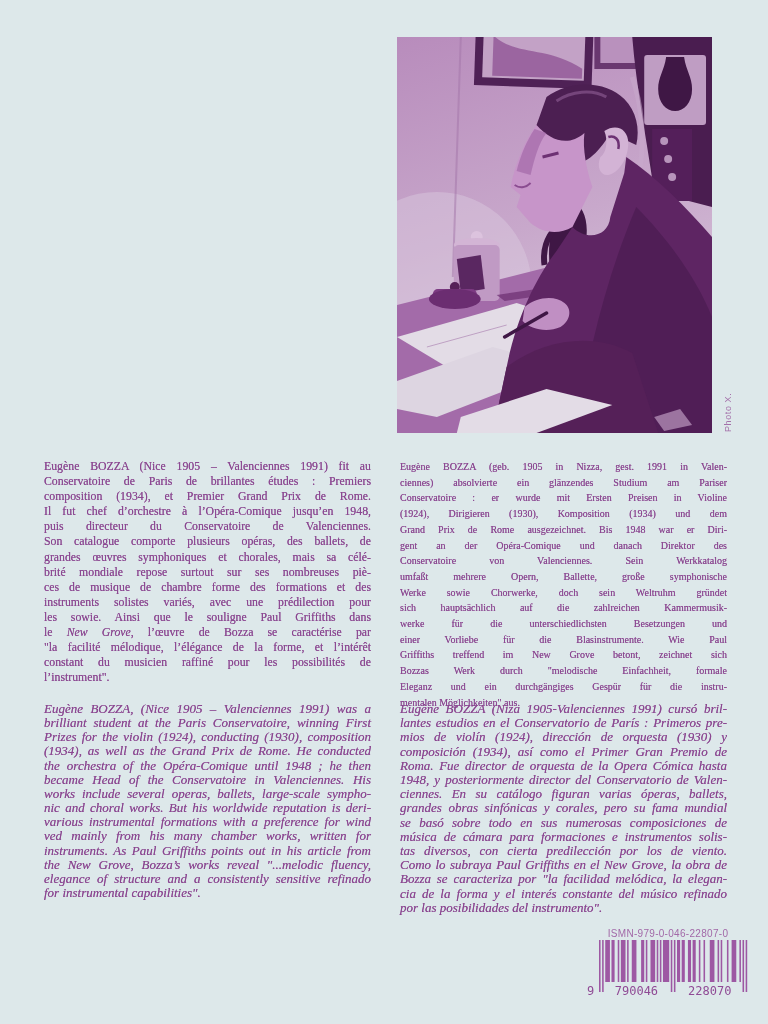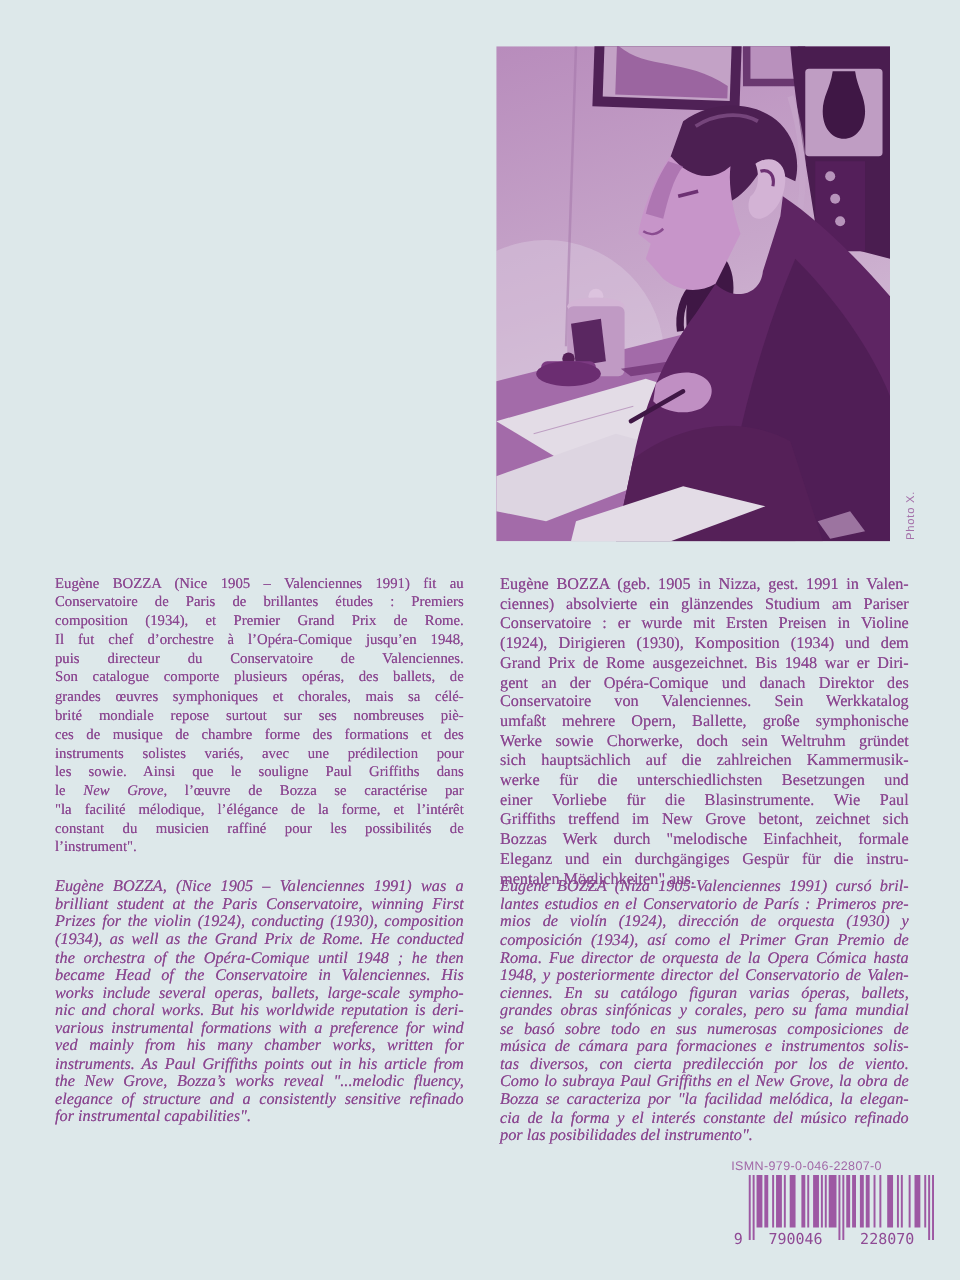--- a/index.html
+++ b/index.html
@@ -16,26 +16,26 @@
     font:9px "Liberation Sans",sans-serif;letter-spacing:.6px;color:#a471aa;white-space:nowrap;
   }
   
   .tblock{
     position:absolute;width:327px;color:#8b4791;
     text-shadow:0 0 .5px rgba(139,71,145,.85);
   }
   .tblock .line{white-space:nowrap;text-align:justify;text-align-last:justify;}
   .tblock .line.last{text-align-last:left;}
   #block-fr{left:44px;top:459px;font-size:11.8px;line-height:15.1px;}
-  #block-de{left:400px;top:459px;font-size:13px;line-height:15.7px;}
+  #block-de{left:400px;top:459px;font-size:10px;line-height:15.7px;}
   #block-en{left:44px;top:702px;font-size:13px;line-height:14.15px;font-style:italic;}
   #block-es{left:400px;top:702px;font-size:13px;line-height:14.2px;font-style:italic;}
   
   .ismn{
-    position:absolute;left:585px;top:928px;width:166px;
+    position:absolute;left:585px;top:928px;width:166px;text-align:center;
     font:10px "Liberation Sans",sans-serif;letter-spacing:.3px;color:#a269a8;
   }
   .barcode{position:absolute;left:585px;top:940px;}
 </style>
 </head>
 <body>
 
 <div class="page">
 
   <div class="photo">

